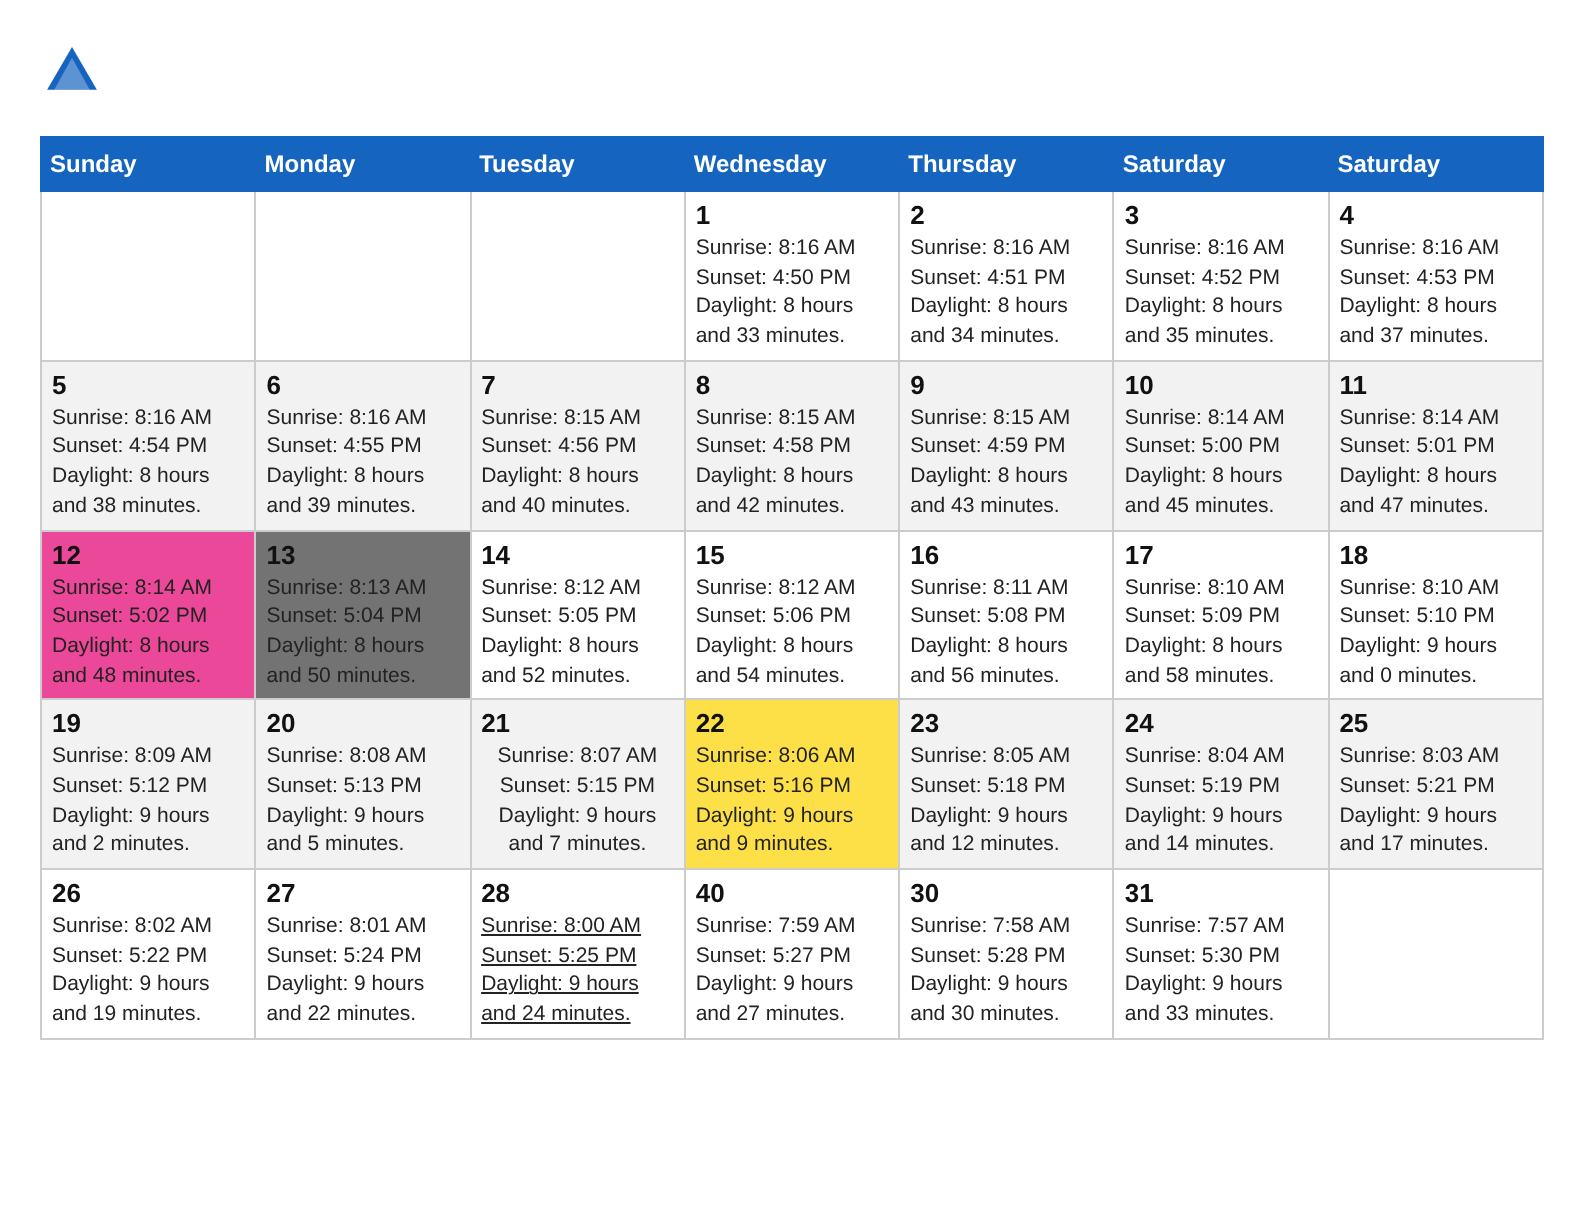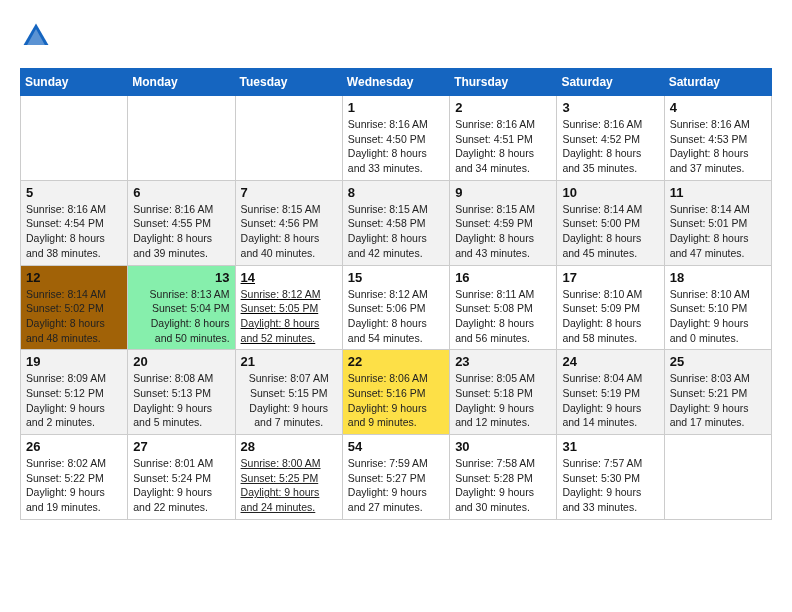--- a/index.html
+++ b/index.html
@@ -194,35 +194,35 @@
         </td>
         <td style="background: rgb(242, 242, 242);">
           <div class="day-number">11</div>
           <div class="day-info" style="white-space: pre-line;">Sunrise: 8:14 AM
 Sunset: 5:01 PM
 Daylight: 8 hours
 and 47 minutes.</div>
         </td>
       </tr>
       <tr>
-        <td style="background: #a16207;">
+        <td style="background: #ec4899;">
           <div class="day-number">12</div>
           <div class="day-info" style="white-space: pre-line;">Sunrise: 8:14 AM
 Sunset: 5:02 PM
 Daylight: 8 hours
 and 48 minutes.</div>
         </td>
-        <td style="background: #86efac; text-align: right;">
+        <td style="background: #737373;">
           <div class="day-number">13</div>
           <div class="day-info" style="white-space: pre-line;">Sunrise: 8:13 AM
 Sunset: 5:04 PM
 Daylight: 8 hours
 and 50 minutes.</div>
         </td>
-        <td style="background: rgb(255, 255, 255); text-decoration: underline;">
+        <td style="background: rgb(255, 255, 255);">
           <div class="day-number">14</div>
           <div class="day-info" style="white-space: pre-line;">Sunrise: 8:12 AM
 Sunset: 5:05 PM
 Daylight: 8 hours
 and 52 minutes.</div>
         </td>
         <td style="background: rgb(255, 255, 255);">
           <div class="day-number">15</div>
           <div class="day-info" style="white-space: pre-line;">Sunrise: 8:12 AM
 Sunset: 5:06 PM
@@ -318,21 +318,21 @@
 and 22 minutes.</div>
         </td>
         <td style="background: rgb(255, 255, 255);">
           <div class="day-number">28</div>
           <div class="day-info" style="white-space: pre-line; text-decoration: underline;">Sunrise: 8:00 AM
 Sunset: 5:25 PM
 Daylight: 9 hours
 and 24 minutes.</div>
         </td>
         <td style="background: rgb(255, 255, 255);">
-          <div class="day-number">54</div>
+          <div class="day-number">40</div>
           <div class="day-info" style="white-space: pre-line;">Sunrise: 7:59 AM
 Sunset: 5:27 PM
 Daylight: 9 hours
 and 27 minutes.</div>
         </td>
         <td style="background: rgb(255, 255, 255);">
           <div class="day-number">30</div>
           <div class="day-info" style="white-space: pre-line;">Sunrise: 7:58 AM
 Sunset: 5:28 PM
 Daylight: 9 hours

